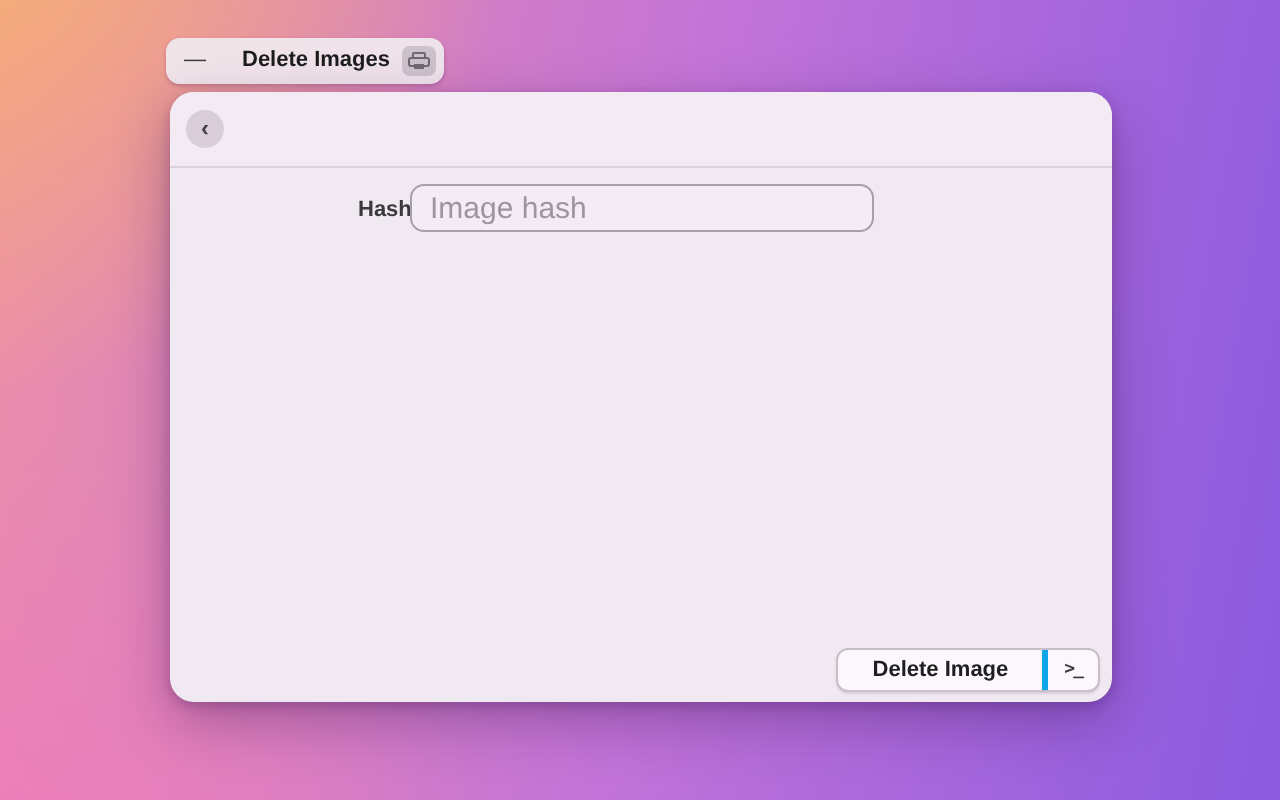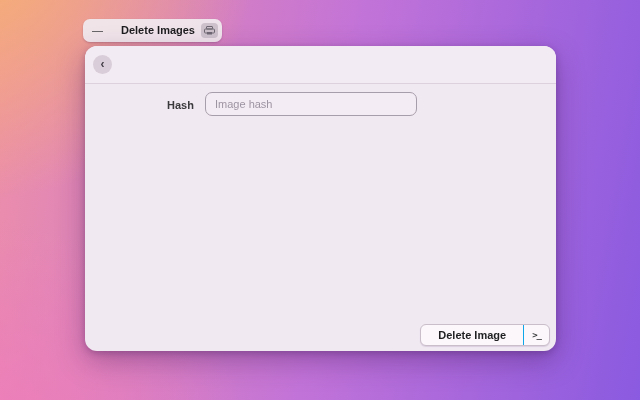--- a/index.html
+++ b/index.html
@@ -70,33 +70,33 @@
   .window-body { position: relative; height: 266px; }
 
   .form-row {
     position: absolute;
     left: 0; top: 8px;
     width: 100%;
     display: flex; align-items: center;
   }
   .hash-label {
     position: absolute;
-    left: 82px; top: 7px;
+    left: 94px; top: 7px;
     font-size: 11px; font-weight: 700;
     color: #3a3a3c;
   }
   .hash-input {
     position: absolute;
     left: 120px; top: 0;
-    width: 212px; height: 24px;
+    width: 232px; height: 24px;
     border: 1px solid #a79eab;
     border-radius: 7px;
     background: #f4ecf4;
     font-family: "Liberation Sans", sans-serif;
-    font-size: 11px;
+    font-size: 15px;
     color: #2a2a2c;
     padding: 0 9px;
     outline: none;
   }
   .hash-input::placeholder { color: #9d94a2; }
 
   .action-bar {
     position: absolute;
     right: 6px; bottom: 4px;
     display: flex;
@@ -111,21 +111,21 @@
     border: none;
     background: transparent;
     display: flex; align-items: center; justify-content: center;
     cursor: pointer;
     font-family: "Liberation Sans", sans-serif;
   }
   .delete-segment {
     padding: 0 17px;
     font-size: 11px; font-weight: 700;
     color: #1f1f21;
-    border-right: 1px solid #0ea5e9;
+    border-right: 3px solid #0ea5e9;
   }
   .terminal-segment { padding: 0 8px; }
   .terminal-glyph {
     font-family: "DejaVu Sans Mono", monospace;
     font-size: 9px; font-weight: 700;
     color: #3a3a3c;
     letter-spacing: -1px;
     line-height: 1;
   }
 </style>

